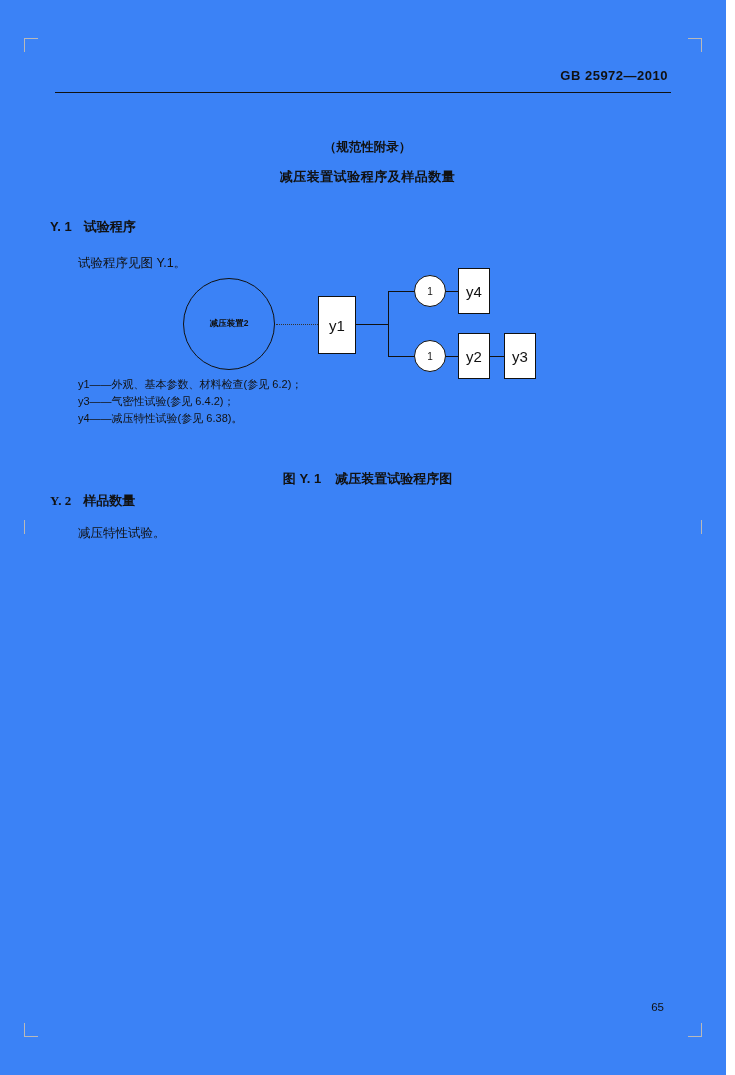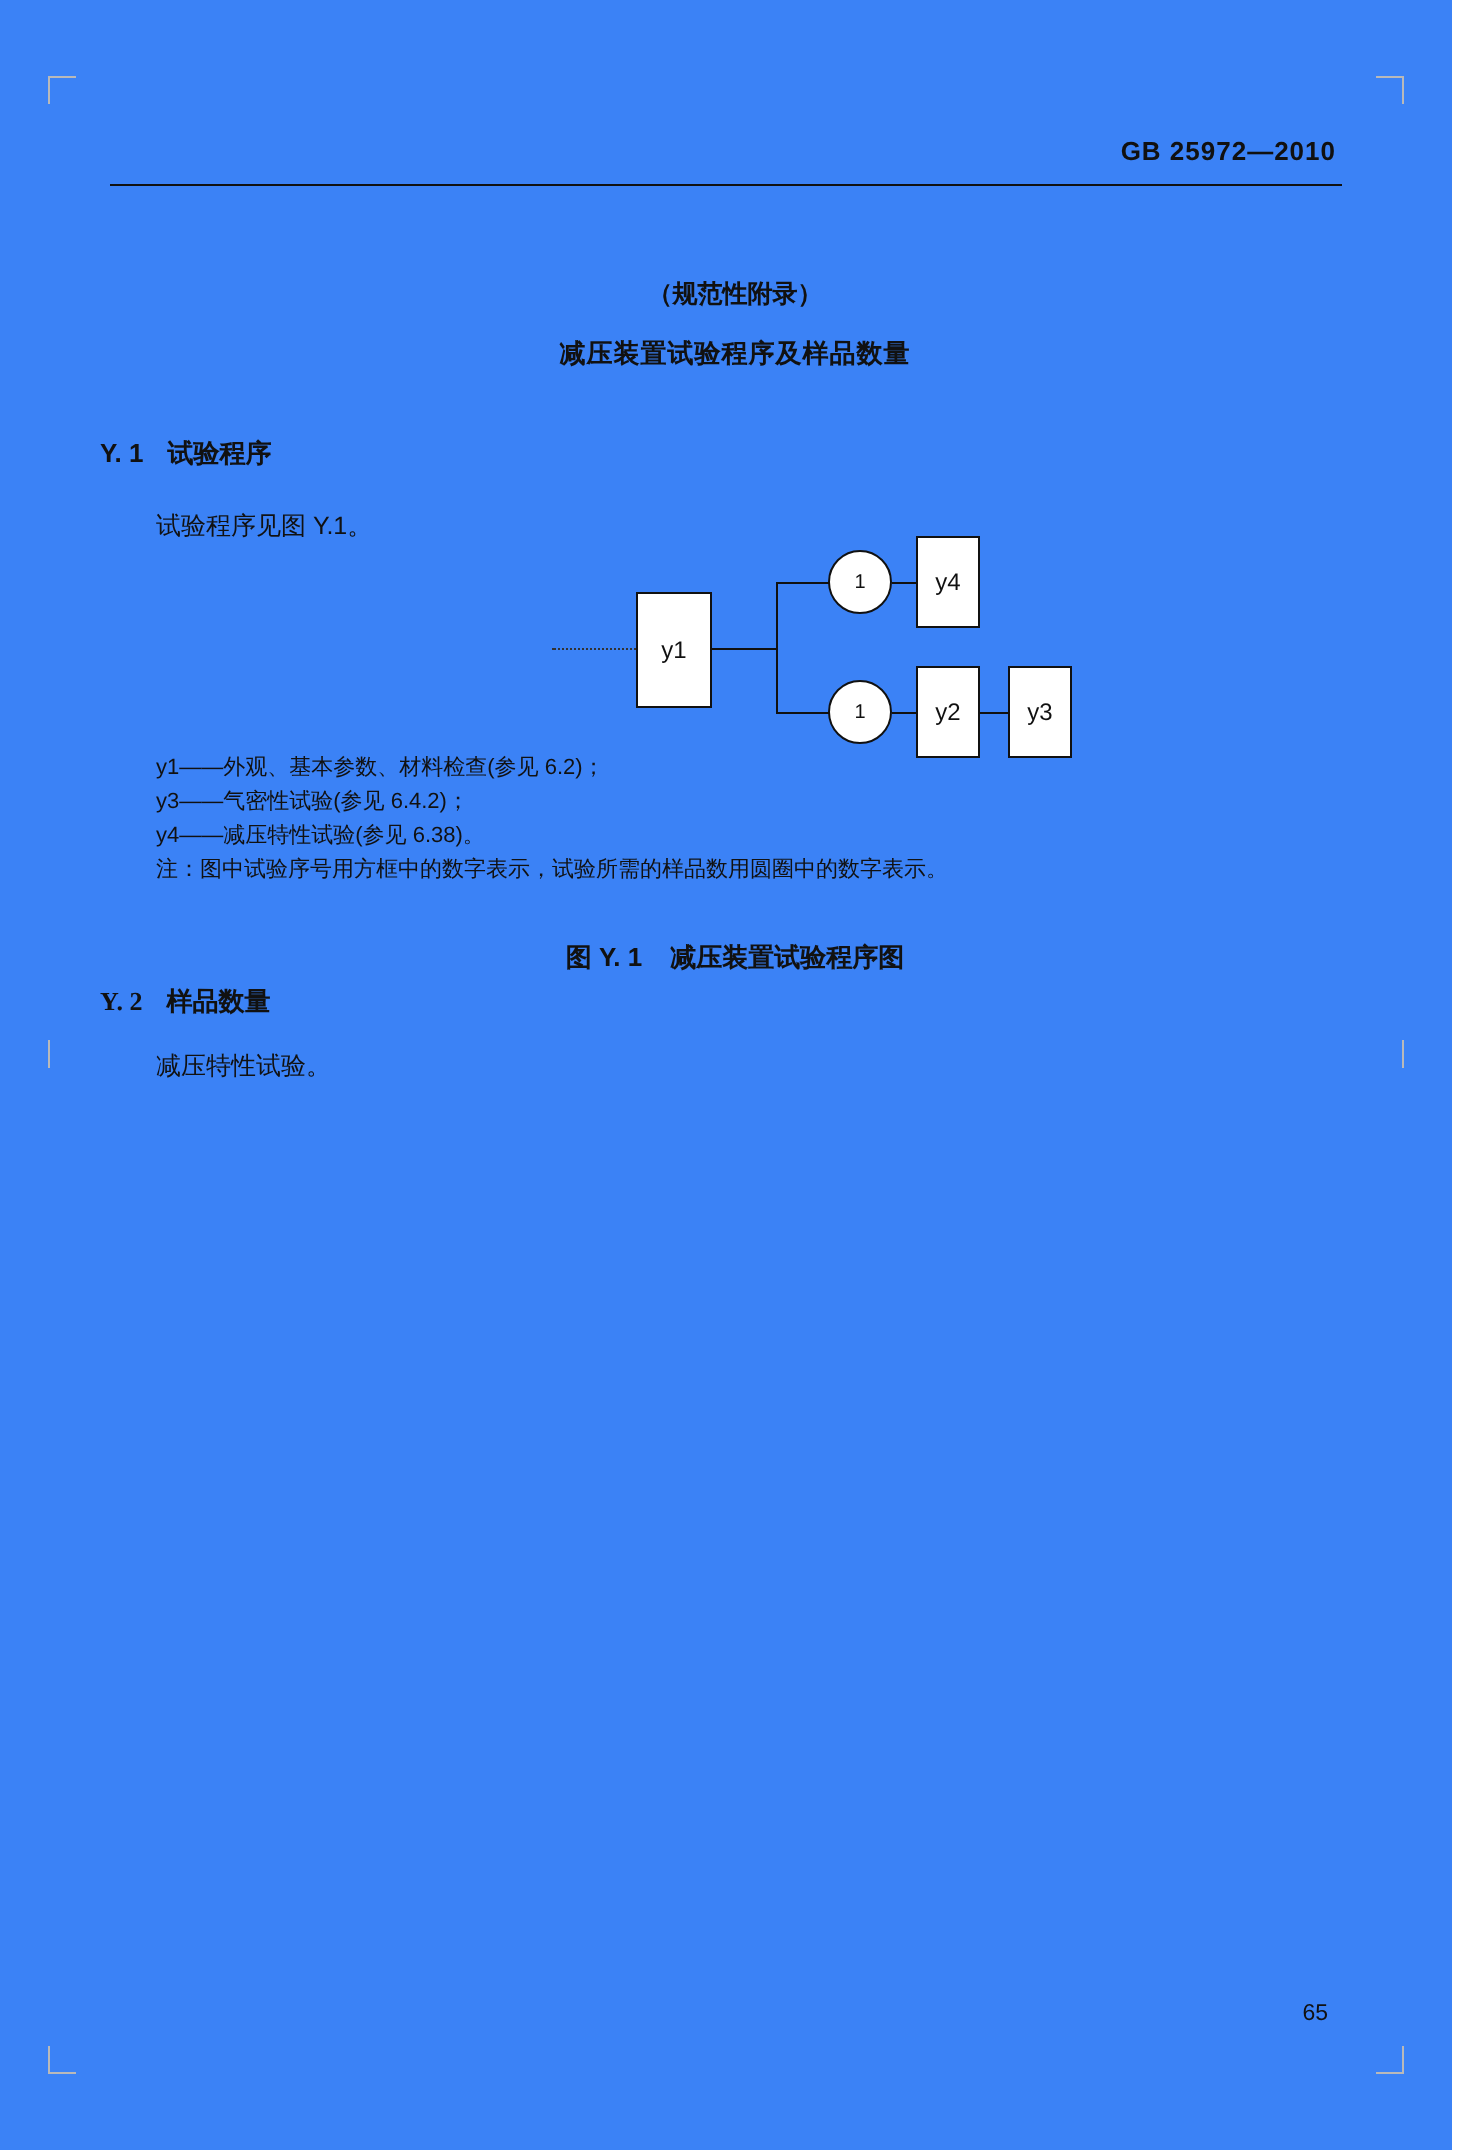--- a/index.html
+++ b/index.html
@@ -98,21 +98,21 @@
     font-weight: bold;
   }
   .box {
     position: absolute;
     border: 1.3px solid #111;
     box-sizing: border-box;
     display: flex;
     align-items: center;
     justify-content: center;
     font-family: "Liberation Sans", sans-serif;
-    font-size: 12px;
+    font-size: 15px;
     background: #fff;
   }
   .circle-small {
     position: absolute;
     width: 32px;
     height: 32px;
     border: 1.3px solid #111;
     border-radius: 50%;
     box-sizing: border-box;
     display: flex;
@@ -187,20 +187,21 @@
     <div class="l3">减压装置试验程序及样品数量</div>
   </div>
 
   <div class="sec-title" style="top:218px;">
     <span class="num">Y. 1</span><span>试验程序</span>
   </div>
   <div class="para" style="top:255px;">试验程序见图 Y.1。</div>
 
   <div class="diagram">
 
+    <div class="circle-big">减压装置2</div>
 
     <div class="dots" style="left:126px; top:56px; width:42px;"></div>
 
     <div class="box" style="left:168px; top:28px; width:38px; height:58px;">y1</div>
 
     <div class="line h" style="left:206px; top:56px; width:32px;"></div>
 
     <div class="line v" style="left:238px; top:23px; height:66px;"></div>
 
     <div class="line h" style="left:238px; top:23px; width:28px;"></div>
@@ -220,21 +221,20 @@
 
     <div class="line h" style="left:340px; top:88px; width:14px;"></div>
 
     <div class="box" style="left:354px; top:65px; width:32px; height:46px;text-align:right;">y3</div>
   </div>
 
   <div class="legend" style="top:376px;">
     <div>y1——外观、基本参数、材料检查(参见 6.2)；</div>
     <div>y3——气密性试验(参见 6.4.2)；</div>
     <div>y4——减压特性试验(参见 6.38)。</div>
-    <div>注：图中试验序号用方框中的数字表示，试验所需的样品数用圆圈中的数字表示。</div>
   </div>
 
   <div class="fig-cap">
     <span>图 Y. 1</span><span class="sp"></span><span>减压装置试验程序图</span>
   </div>
 
   <div class="sec-title" style="top:492px;font-family:Liberation Serif, serif;">
     <span class="num">Y. 2</span><span>样品数量</span>
   </div>
   <div class="para" style="top:525px;">减压特性试验。</div>

